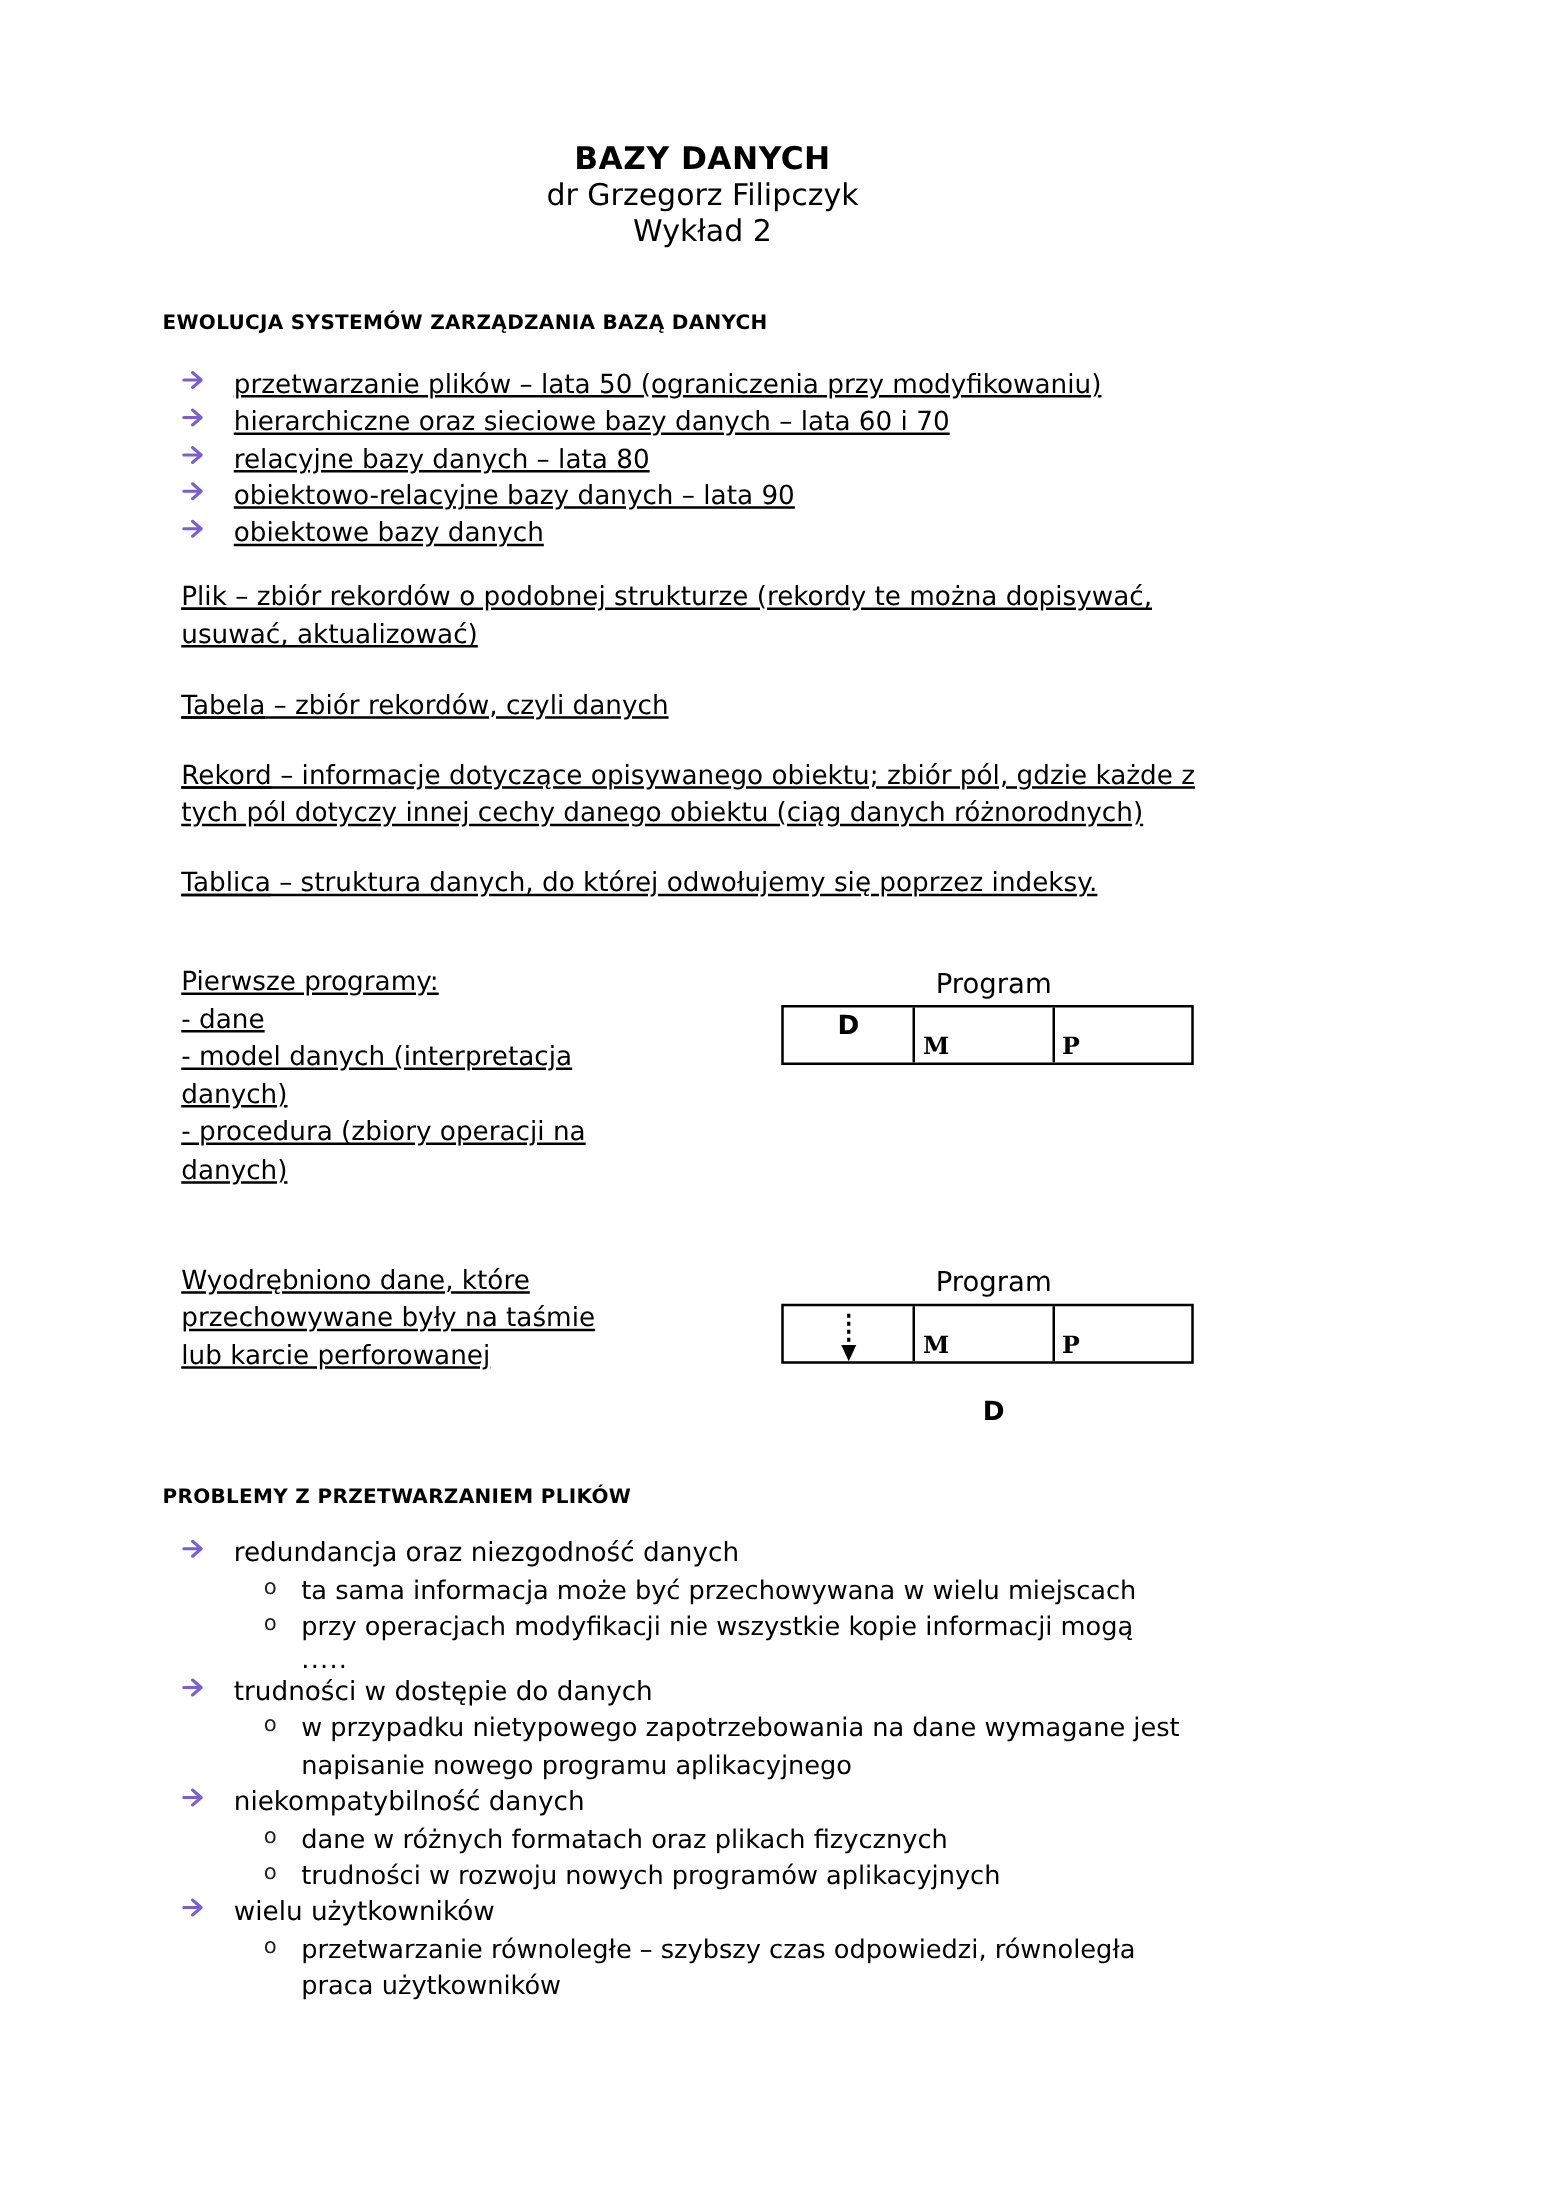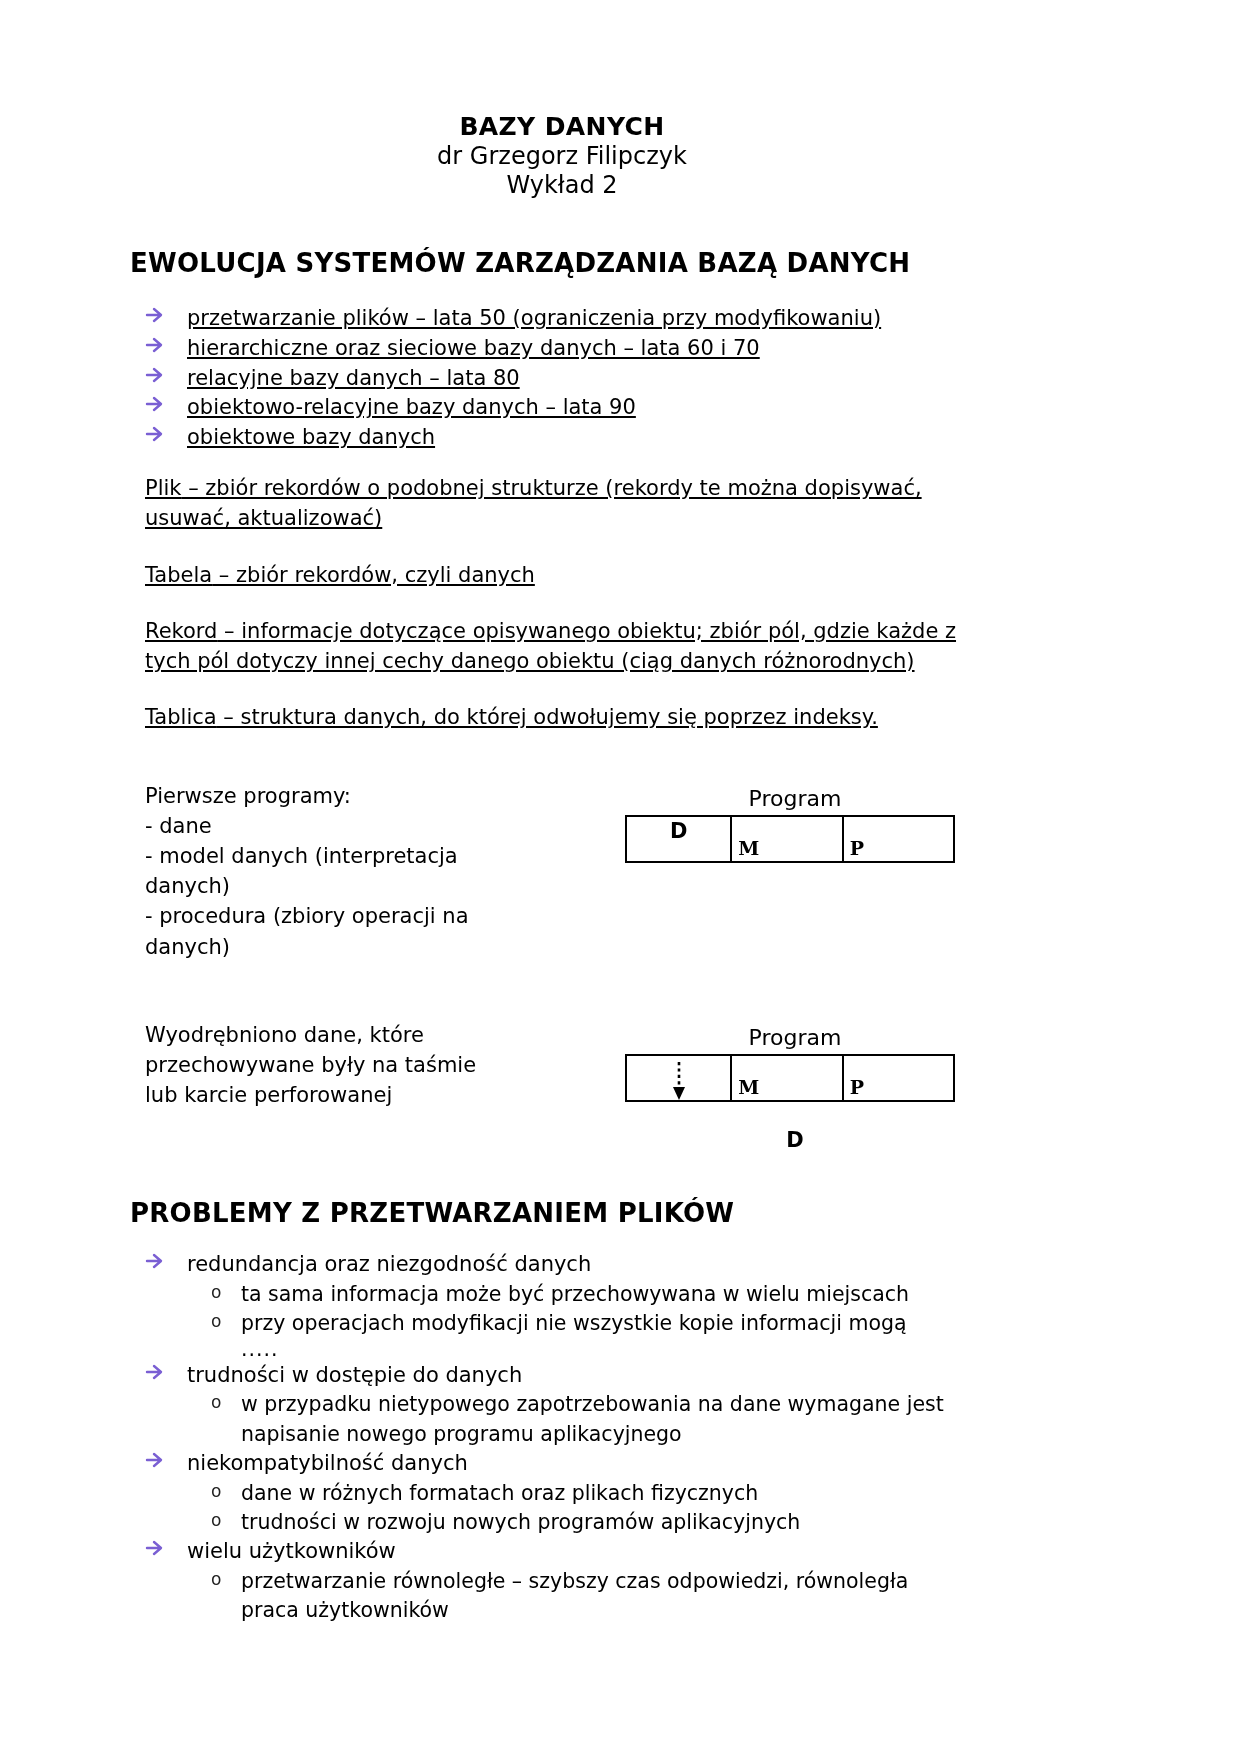--- a/index.html
+++ b/index.html
@@ -44,21 +44,21 @@
   }
   .doc-lecture {
     font-size: 24px;
     font-weight: normal;
     line-height: 1.22;
     margin: 0;
   }
 
   
   .section-heading {
-    font-size: 26px;
+    font-size: 16px;
     font-weight: bold;
     letter-spacing: 0.25px;
     margin: 0 0 26px -15px;
   }
   .section-heading.second {
     margin-top: 46px;
     margin-bottom: 22px;
   }
 
   
@@ -113,21 +113,21 @@
     align-items: flex-start;
     gap: 20px;
   }
   .diagram-row.second { margin-top: 58px; }
   .diagram-text {
     font-size: 21px;
     line-height: 1.44;
     width: 430px;
     flex: none;
   }
-  .diagram-text .line { display: block; }
+  .diagram-text .line { display: block; text-decoration: underline; }
   .diagram-figure {
     flex: none;
     width: 330px;
     margin-left: 30px;
     padding-top: 6px;
   }
   .figure-caption {
     font-size: 22px;
     text-align: center;
     line-height: 1.1;

